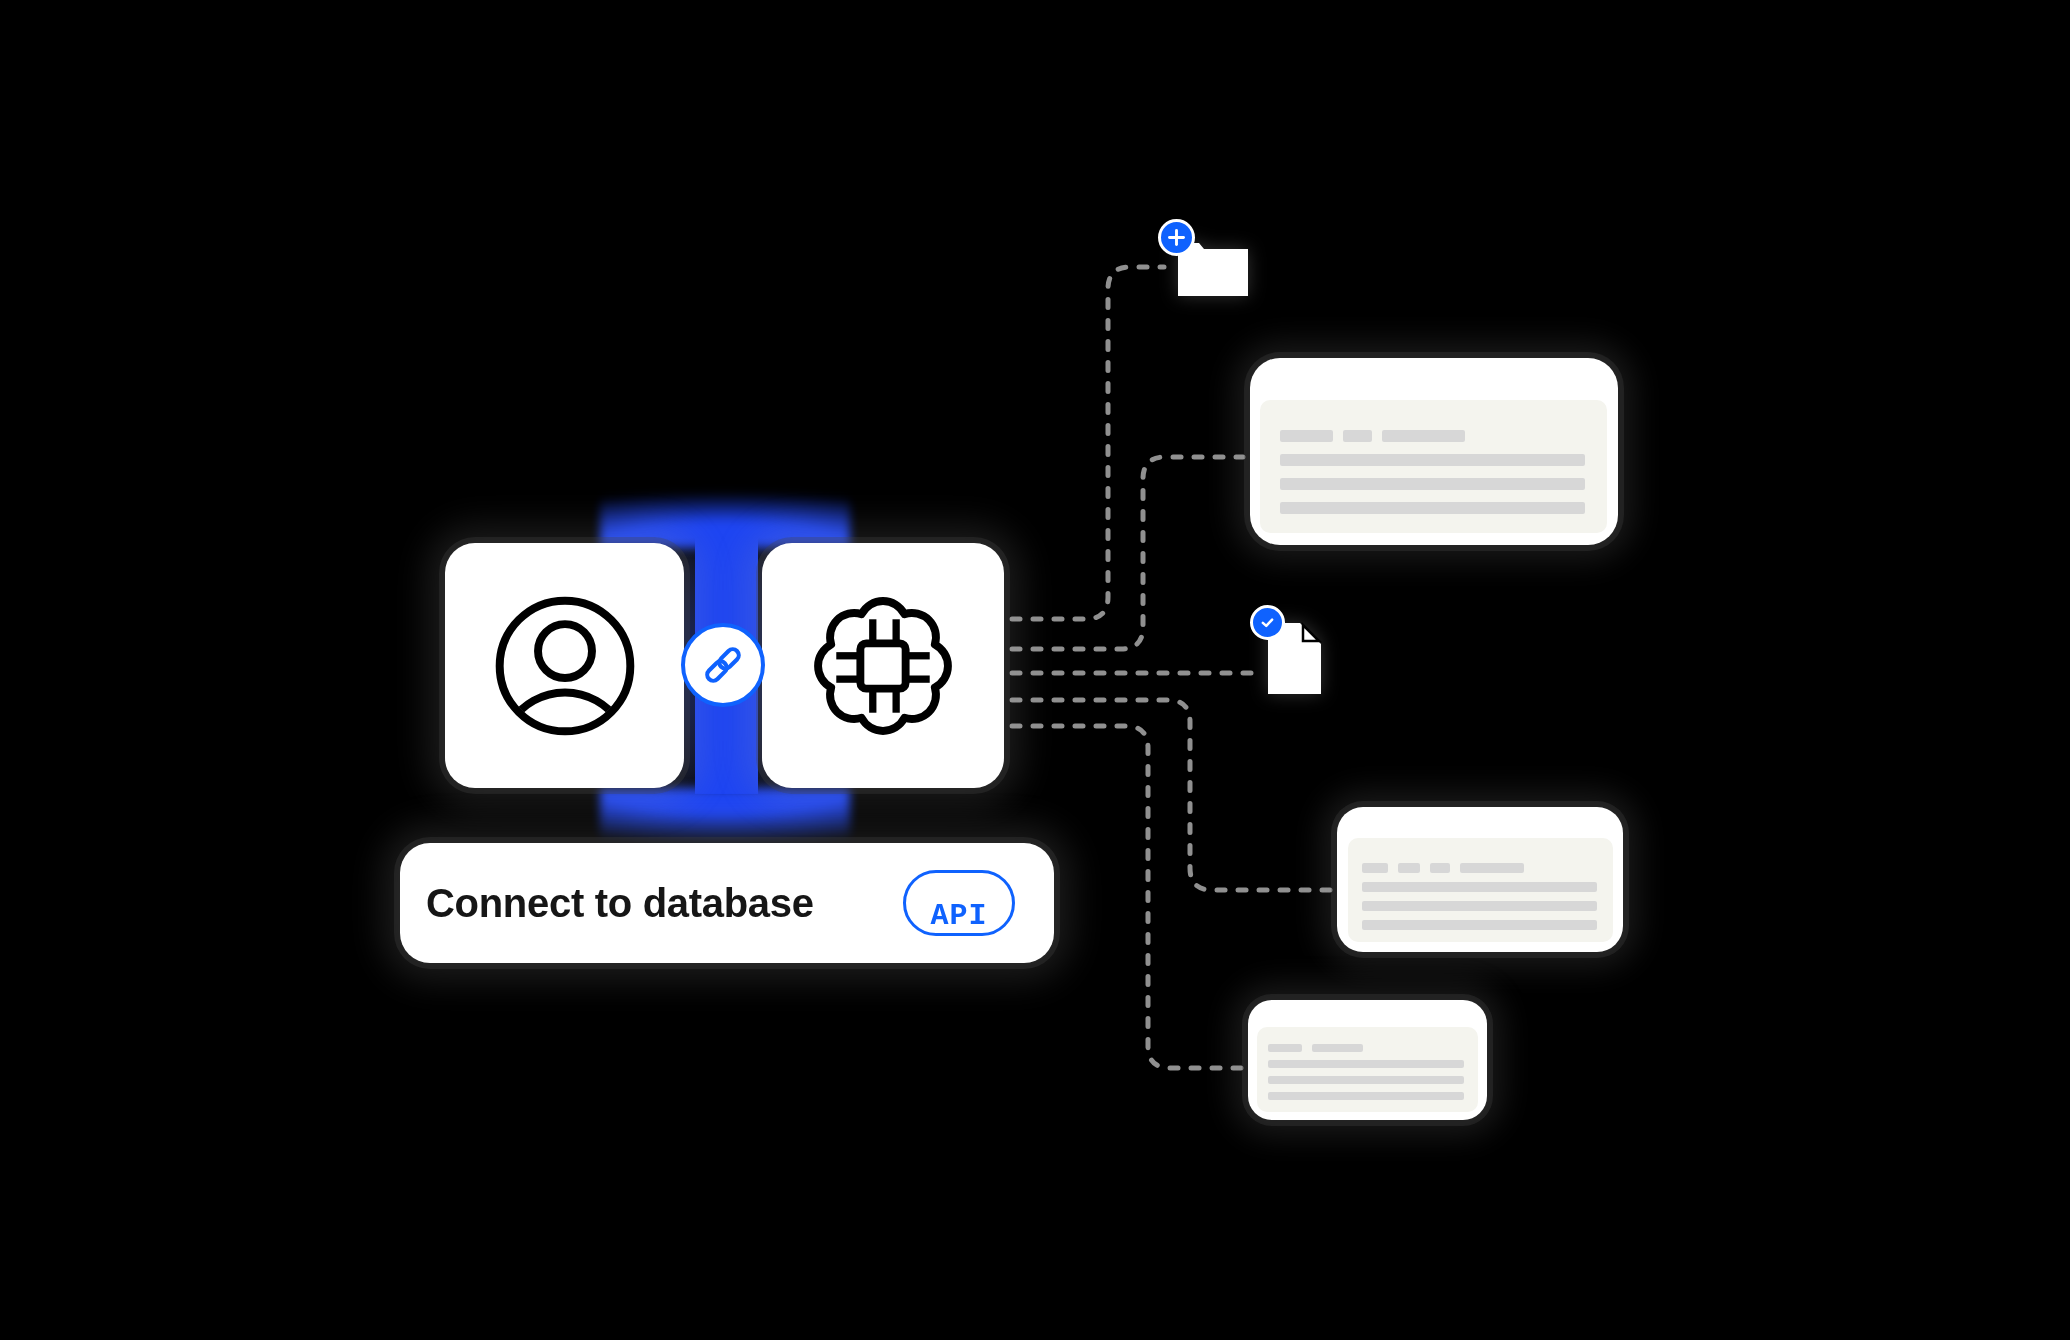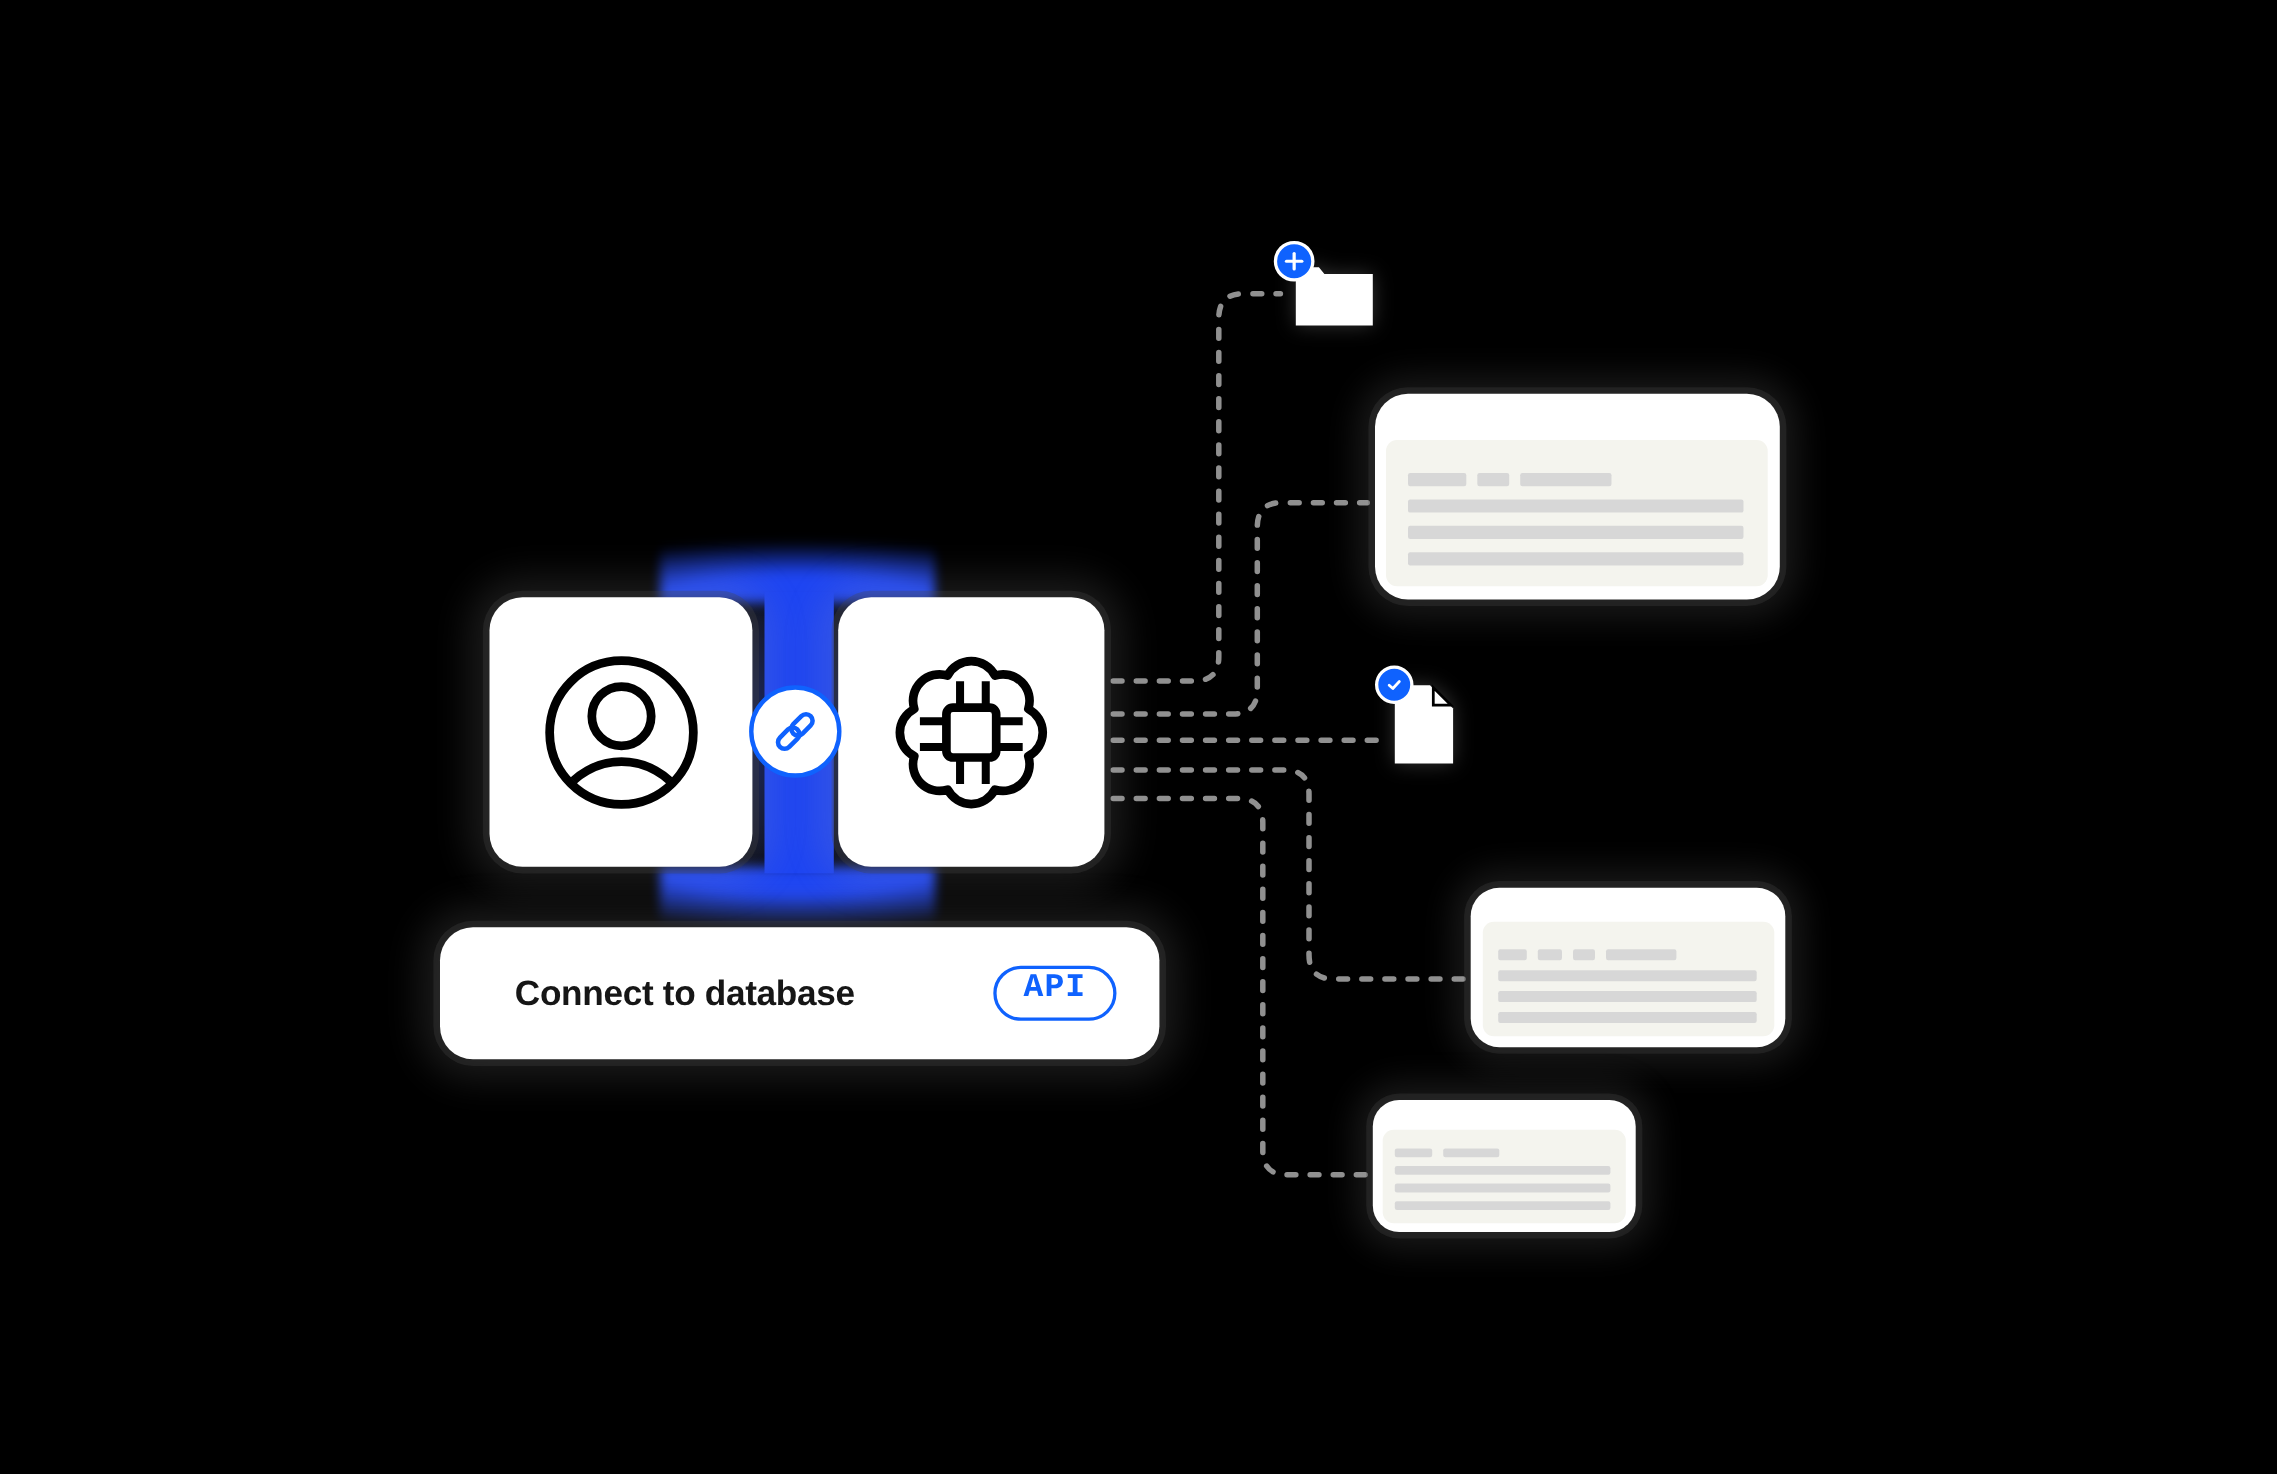--- a/index.html
+++ b/index.html
@@ -25,24 +25,24 @@
   .card-ai{left:762px;top:543px;width:242px;height:245px;}
 
   .link-bubble{position:absolute;left:681px;top:623px;width:84px;height:84px;z-index:3;
                background:#fff;border:4px solid #0f62fe;border-radius:50%;box-sizing:border-box;
                display:flex;align-items:center;justify-content:center;}
 
   
   .db-bar{position:absolute;left:400px;top:843px;width:654px;height:120px;background:#fff;
           border-radius:30px;z-index:2;display:flex;align-items:center;
           box-shadow:0 0 0 6px rgba(70,70,70,.30),0 0 34px 18px rgba(170,170,170,.16);}
-  .db-label{margin-left:68px;font-size:32px;font-weight:700;color:#161616;letter-spacing:-.3px;}
+  .db-label{margin-left:26px;font-size:40px;font-weight:700;color:#161616;letter-spacing:-.3px;}
   .api-pill{position:absolute;right:39px;top:50%;transform:translateY(-50%);
-            width:112px;height:50px;border:3px solid #0f62fe;border-radius:33px;box-sizing:border-box;
-            display:flex;align-items:flex-start;justify-content:center;}
+            width:112px;height:66px;border:3px solid #0f62fe;border-radius:33px;box-sizing:border-box;
+            display:flex;align-items:flex-end;justify-content:center;}
   .api-text{font-family:"Liberation Mono",monospace;font-weight:700;font-size:30px;color:#0f62fe;letter-spacing:1px;}
 
   
   .mini{position:absolute;z-index:2;filter:drop-shadow(0 0 9px rgba(170,170,170,.30));}
   .badge{position:absolute;border-radius:50%;background:#0f62fe;border:3px solid #fff;z-index:4;
          display:flex;align-items:center;justify-content:center;box-sizing:border-box;}
   .badge-plus{left:1158px;top:219px;width:37px;height:37px;}
   .badge-check{left:1250px;top:605px;width:35px;height:35px;}
 
   .doc-card{position:absolute;background:#fff;z-index:2;

